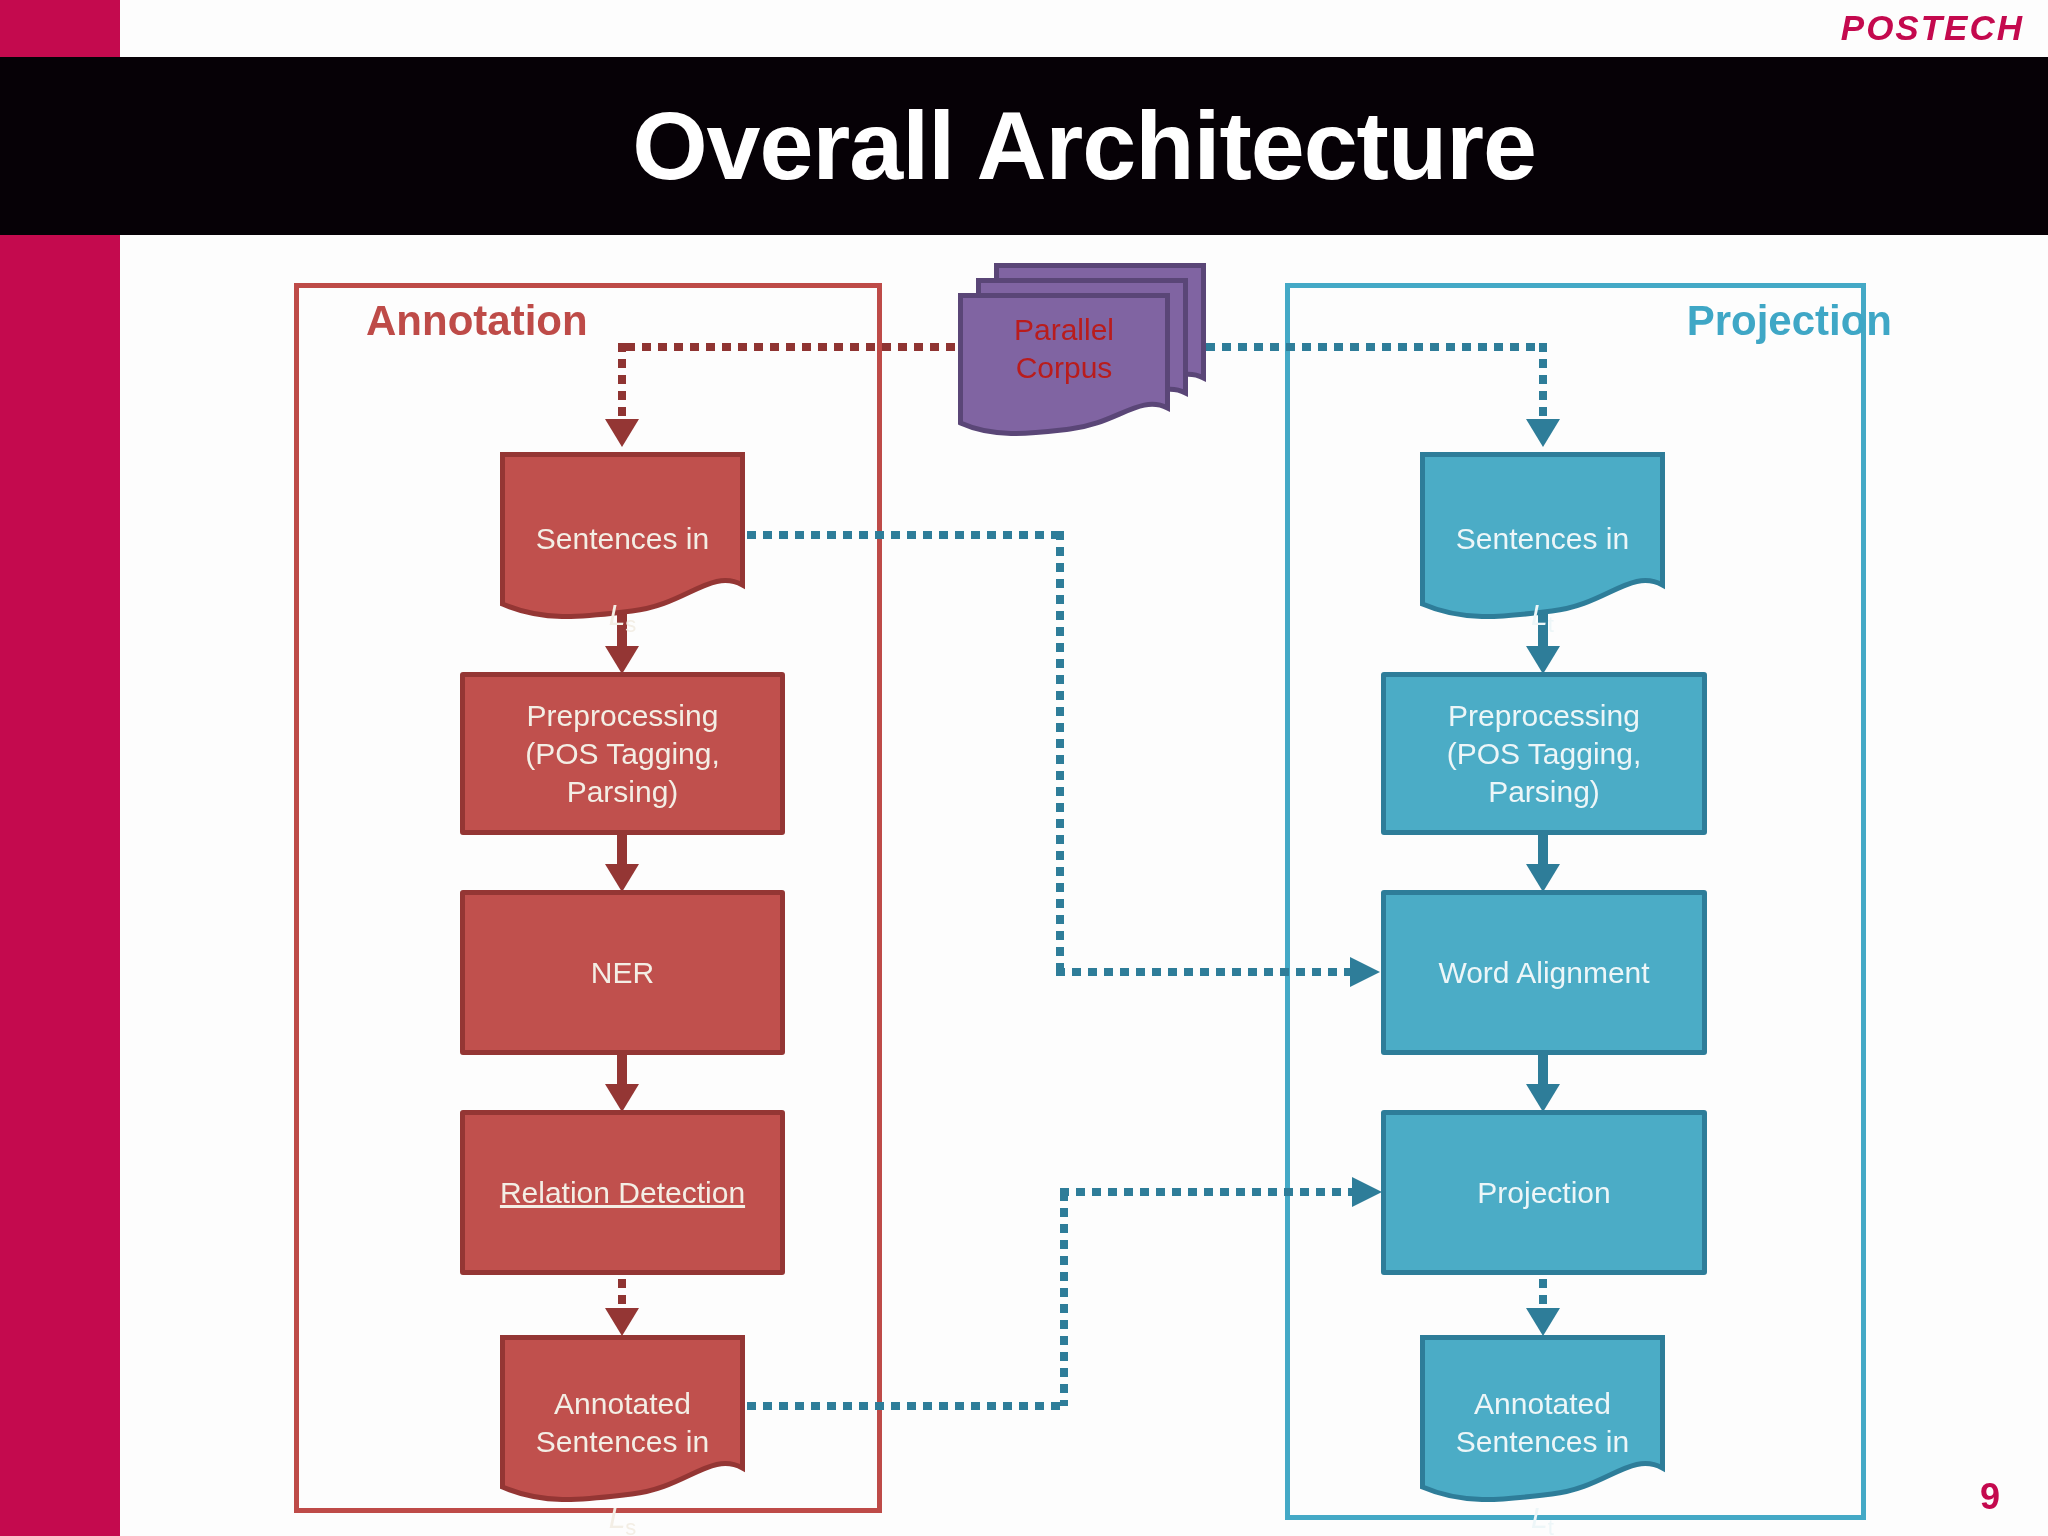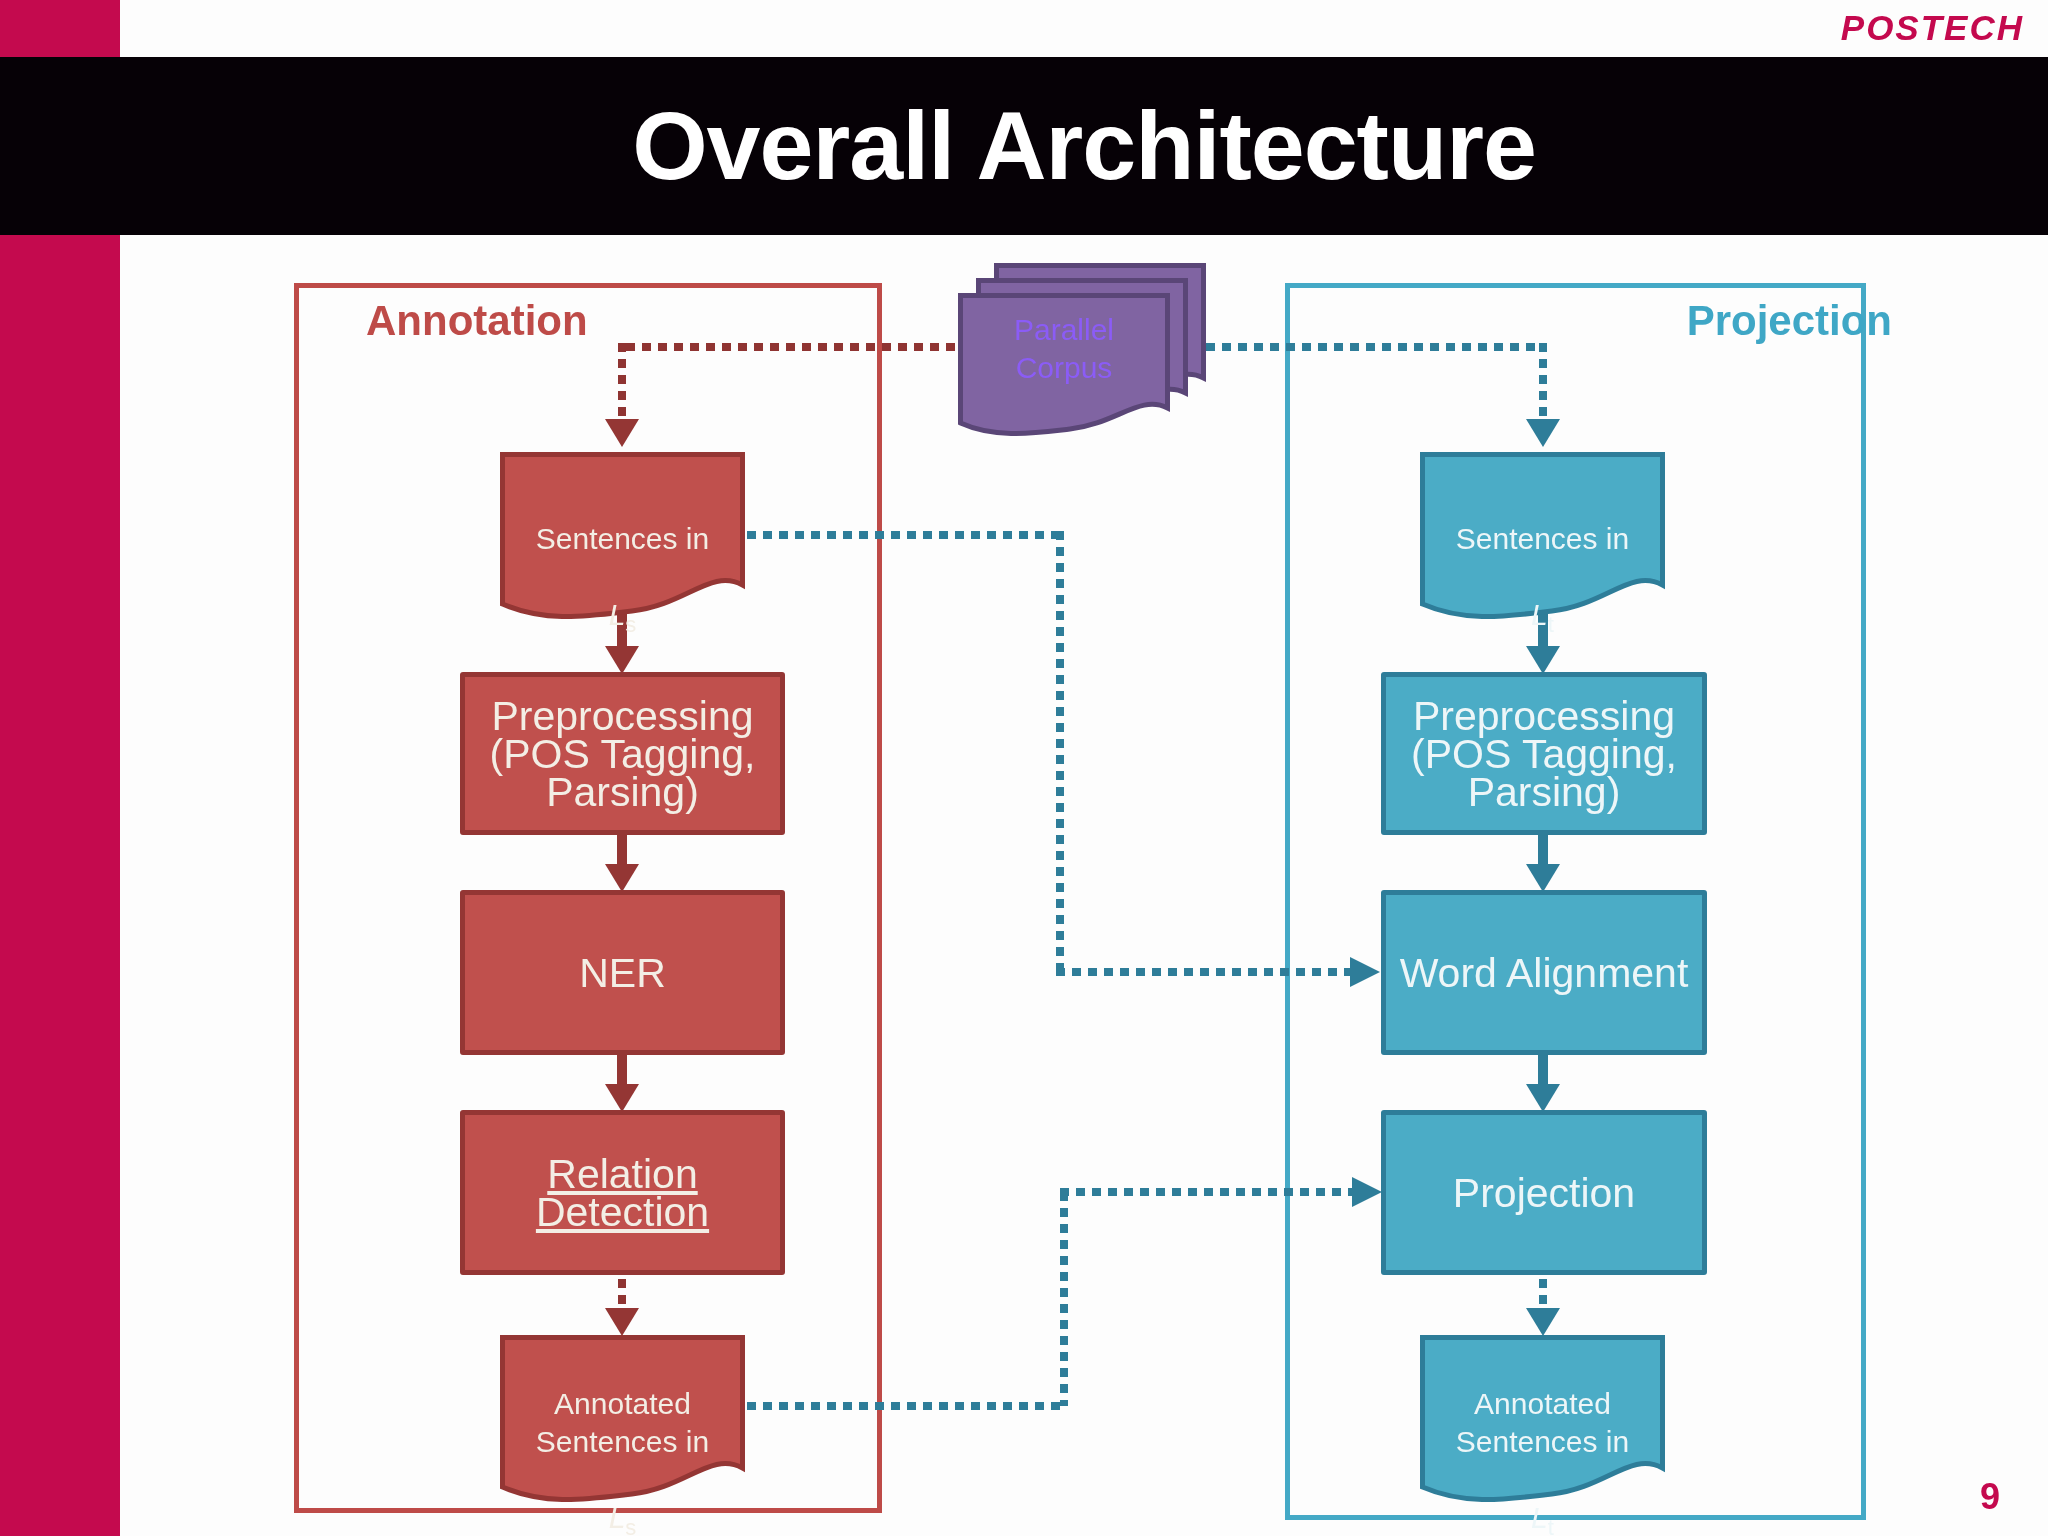--- a/index.html
+++ b/index.html
@@ -29,21 +29,21 @@
   .panel.red  { left:294px;  top:283px; width:588px; height:1230px; border-color:#BE4B48; }
   .panel.blue { left:1285px; top:283px; width:581px; height:1237px; border-color:#44A9C6; }
   .panel-label { font-size:42px; font-weight:bold; line-height:48px;margin-left:46px; }
   .panel-label.red  { left:320px; top:297px; color:#BE4B48; }
   .panel-label.blue { left:1640px; top:297px; width:206px; text-align:right; color:#3FA7C6; }
 
   
   .node-rect {
     box-sizing:border-box; border:5px solid; border-radius:3px;
     display:flex; align-items:center; justify-content:center;
-    text-align:center; font-size:41px; line-height:38px; white-space:pre-line;
+    text-align:center; font-size:30px; line-height:38px; white-space:pre-line;
   }
   .red-node  { background:#C0504D; border-color:#943634; color:#F3EEE5; }
   .blue-node { background:#4BACC6; border-color:#2E7D99; color:#EDF6F8; }
   .node-rect.blue-node { background:#4BACC6; }
 
   
   .doc { text-align:center; font-size:30px; line-height:38px; }
   .doc svg { position:absolute; left:0; top:0; overflow:visible; }
   .doc .doc-text { position:relative; white-space:pre-line; }
   .doc.red-node  { background:transparent; border:none; }
@@ -65,21 +65,21 @@
   .head-right.blue { border-left-color:#2E7D99; }
 
   
   .dash-h { height:8px; }
   .dash-v { width:8px; }
   .dash-h.red  { background:repeating-linear-gradient(to right,#8F3432 0 9px,transparent 9px 16px); }
   .dash-v.red  { background:repeating-linear-gradient(to bottom,#8F3432 0 9px,transparent 9px 16px); }
   .dash-h.teal { background:repeating-linear-gradient(to right,#2E7D99 0 9px,transparent 9px 16px); }
   .dash-v.teal { background:repeating-linear-gradient(to bottom,#2E7D99 0 9px,transparent 9px 16px); }
 
-  .corpus-text { position:relative; color:#8b5cf6; font-size:30px; line-height:38px; text-align:center; white-space:pre-line; padding-top:18px; }
+  .corpus-text { position:relative; color:#b91c1c; font-size:30px; line-height:38px; text-align:center; white-space:pre-line; padding-top:18px; }
 </style>
 </head>
 <body>
 
 <div class="slide">
 
   <div class="abs left-bar"></div>
   <div class="abs black-bar"></div>
   <div class="abs title">Overall Architecture</div>
   <div class="abs logo">POSTECH</div>

